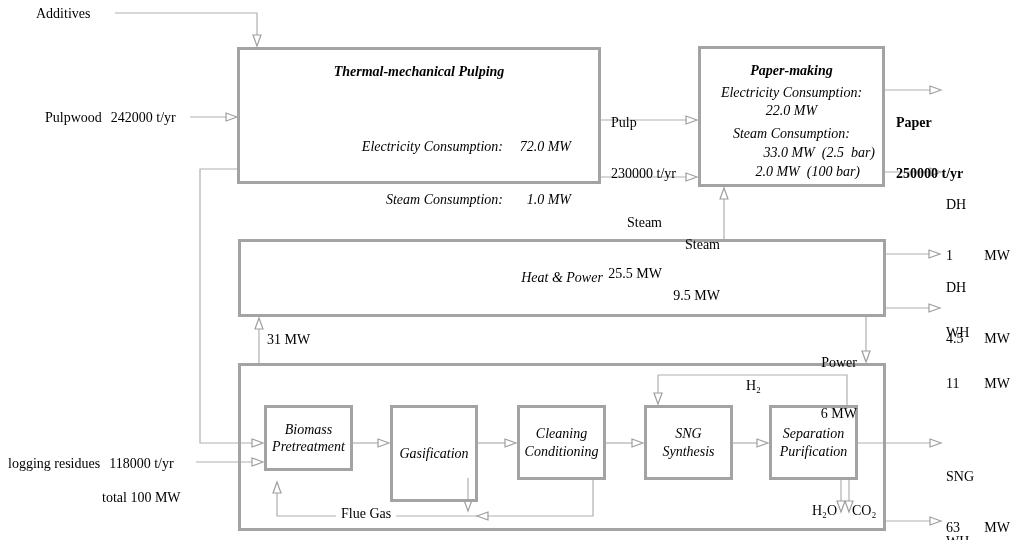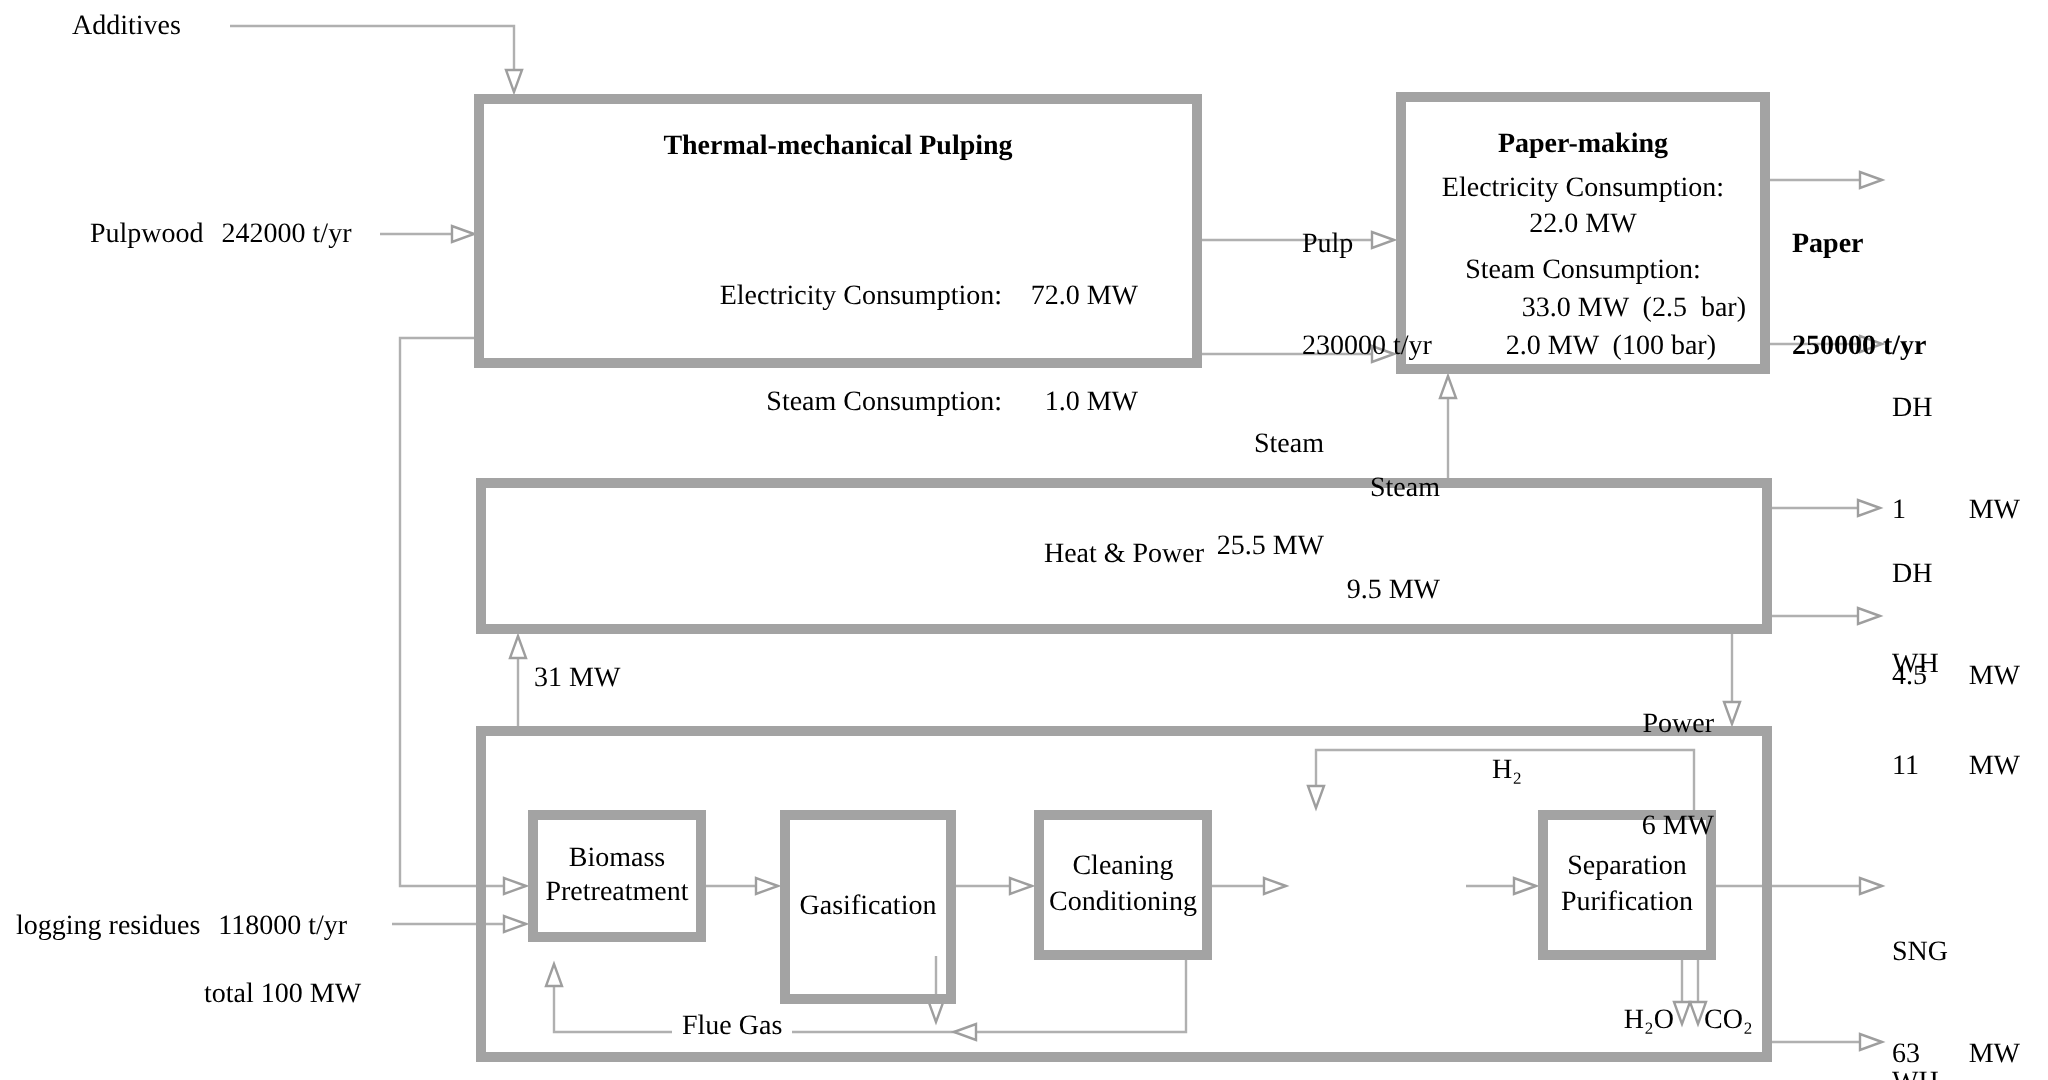--- a/index.html
+++ b/index.html
@@ -1,19 +1,19 @@
 <!DOCTYPE html>
 <html><head>
 <meta charset="utf-8">
 <style>
   html,body{margin:0;padding:0;background:#fff;}
   #stage{position:relative;width:1024px;height:540px;background:#ffffff;overflow:hidden;
          font-family:"Liberation Serif","DejaVu Serif",serif;color:#000;}
   #flow-svg{position:absolute;left:0;top:0;z-index:1;}
-  .box{position:absolute;border:5px solid #a3a3a3;background:transparent;z-index:2;box-sizing:border-box;}
+  .box{position:absolute;border:3px solid #a3a3a3;background:transparent;z-index:2;box-sizing:border-box;font-style:italic;}
   .ctr{display:flex;align-items:center;justify-content:center;text-align:center;line-height:1.25;font-size:14px;}
   .lbl{position:absolute;font-size:14px;line-height:17px;white-space:pre;z-index:3;}
   .tr{text-align:right;}
   .bold{font-weight:bold;font-size:14.5px;}
   .inbox{position:absolute;font-size:14px;line-height:17px;white-space:pre;}
   .row2{display:flex;justify-content:space-between;width:64px;}
   .cons-row{display:grid;grid-template-columns:1fr 62px;column-gap:6px;line-height:18.5px;}
   .cons-row span{text-align:right;white-space:pre;}
   .res-row{display:grid;grid-template-columns:1fr 80px;column-gap:6px;line-height:17px;}
   .res-row span{text-align:right;white-space:pre;}
@@ -147,40 +147,43 @@
 
   <div class="box ctr" style="left:264px;top:405px;width:89px;height:66px;padding:0 2px;">
     <span>Biomass Pretreatment</span>
   </div>
   <div class="box ctr" style="left:390px;top:405px;width:88px;height:97px;padding:0 2px;">
     <span>Gasification</span>
   </div>
   <div class="box ctr" style="left:517px;top:405px;width:89px;height:75px;padding:0 2px;">
     <span>Cleaning Conditioning</span>
   </div>
+  <div class="box ctr" style="left:644px;top:405px;width:89px;height:75px;padding:0 2px;">
+    <span>SNG Synthesis</span>
+  </div>
   <div class="box ctr" style="left:769px;top:405px;width:89px;height:75px;padding:0 2px;">
     <span>Separation Purification</span>
   </div>
 
   <div class="lbl" style="left:36px;top:5px;">Additives</div>
 
   <div class="lbl flex-row" style="left:45px;top:109px;gap:9px;">
     <span>Pulpwood</span>
     <span>242000 t/yr</span>
   </div>
 
 
   <div class="lbl flex-row" style="left:8px;top:455px;gap:9px;">
     <span>logging residues</span>
     <span>118000 t/yr</span>
   </div>
 
   <div class="lbl" style="left:102px;top:489px;">total 100 MW</div>
 
-  <div class="lbl" style="left:611px;top:80px;margin-left:40px;">
+  <div class="lbl" style="left:611px;top:80px;">
     <div>Pulp</div>
     <div>230000 t/yr</div>
   </div>
 
   <div class="lbl tr" style="left:598px;top:180px;width:64px;">
     <div>Steam</div>
     <div>25.5 MW</div>
   </div>
 
   <div class="lbl tr" style="left:656px;top:202px;width:64px;">

